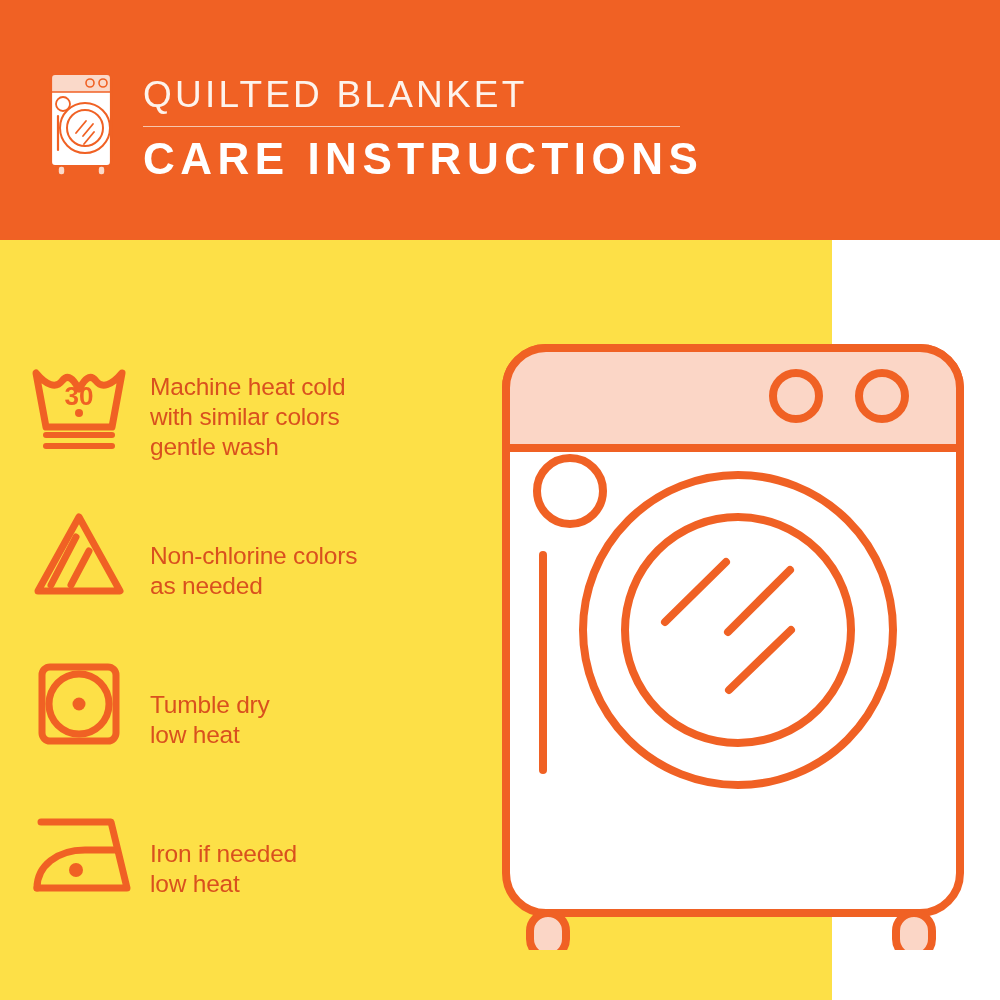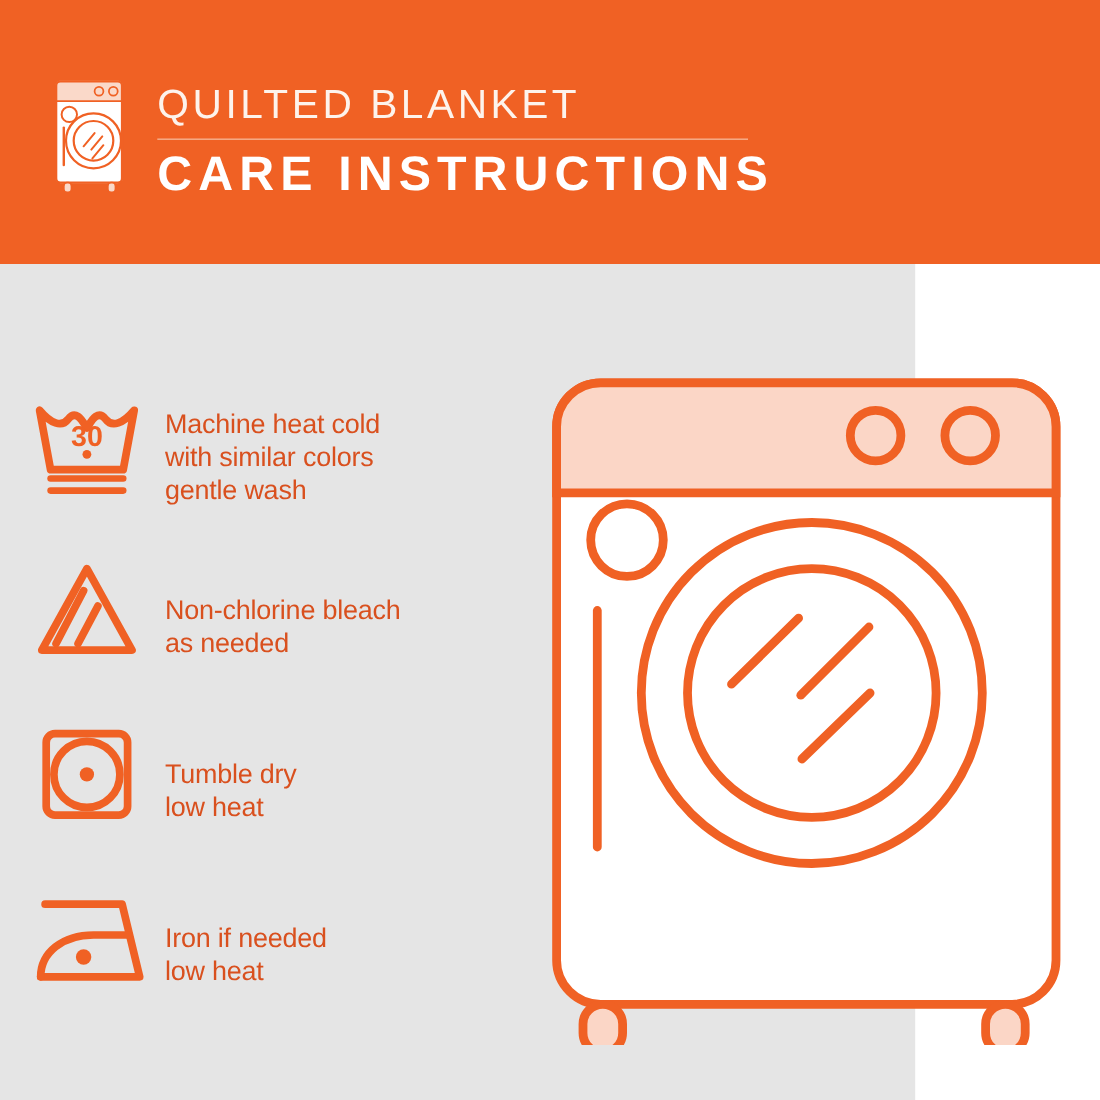--- a/index.html
+++ b/index.html
@@ -5,21 +5,21 @@
   * { box-sizing: border-box; margin: 0; padding: 0; }
   html, body {
     width: 1000px; height: 1000px;
     background: #ffffff;
     font-family: "Liberation Sans", sans-serif;
     overflow: hidden;
   }
   .page {
     position: relative;
     width: 832px; height: 1000px;
-    background: #e5e5e5;
+    background: #fde047;
   }
 
   
   .header {
     position: absolute;
     left: 0; top: 0;
     width: 1000px; height: 240px;
     background: #F06124;
   }
   .header-logo {
@@ -164,21 +164,21 @@
 
     <div class="care-row row-bleach">
       <div class="care-symbol">
         <svg viewBox="0 0 110 100" width="110" height="100">
           <path d="M55 12 L96 86 L14 86 Z" fill="none" stroke="#F06124" stroke-width="7" stroke-linejoin="round"></path>
           <line x1="52" y1="32" x2="27" y2="80" stroke="#F06124" stroke-width="7" stroke-linecap="round"></line>
           <line x1="65" y1="46" x2="47" y2="80" stroke="#F06124" stroke-width="7" stroke-linecap="round"></line>
         </svg>
       </div>
       <div class="care-text">
-        <div>Non-chlorine bleach</div>
+        <div>Non-chlorine colors</div>
         <div>as needed</div>
       </div>
     </div>
 
     <div class="care-row row-dry">
       <div class="care-symbol">
         <svg viewBox="0 0 110 100" width="110" height="100">
           <rect x="18" y="12" width="74" height="74" rx="8" ry="8" fill="none" stroke="#F06124" stroke-width="7"></rect>
           <circle cx="55" cy="49" r="30" fill="none" stroke="#F06124" stroke-width="7"></circle>
           <circle cx="55" cy="49" r="6.5" fill="#F06124"></circle>

